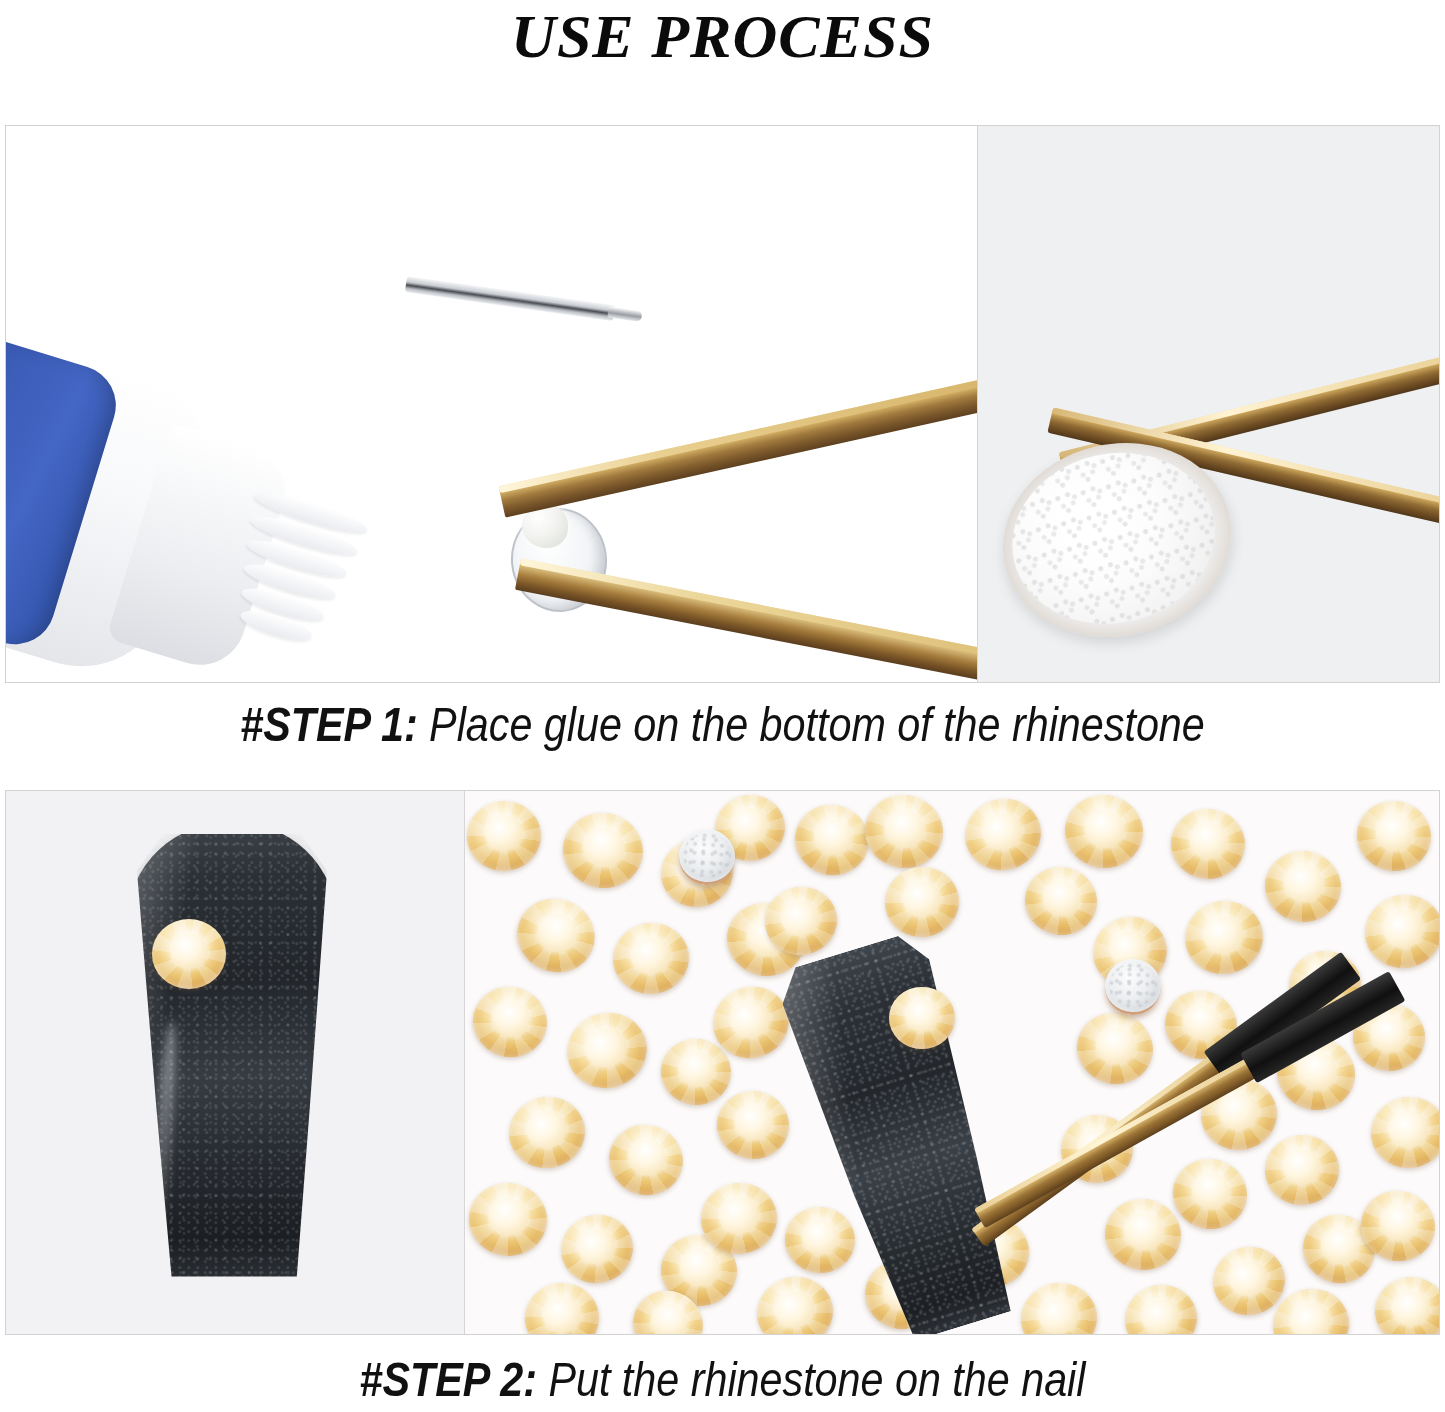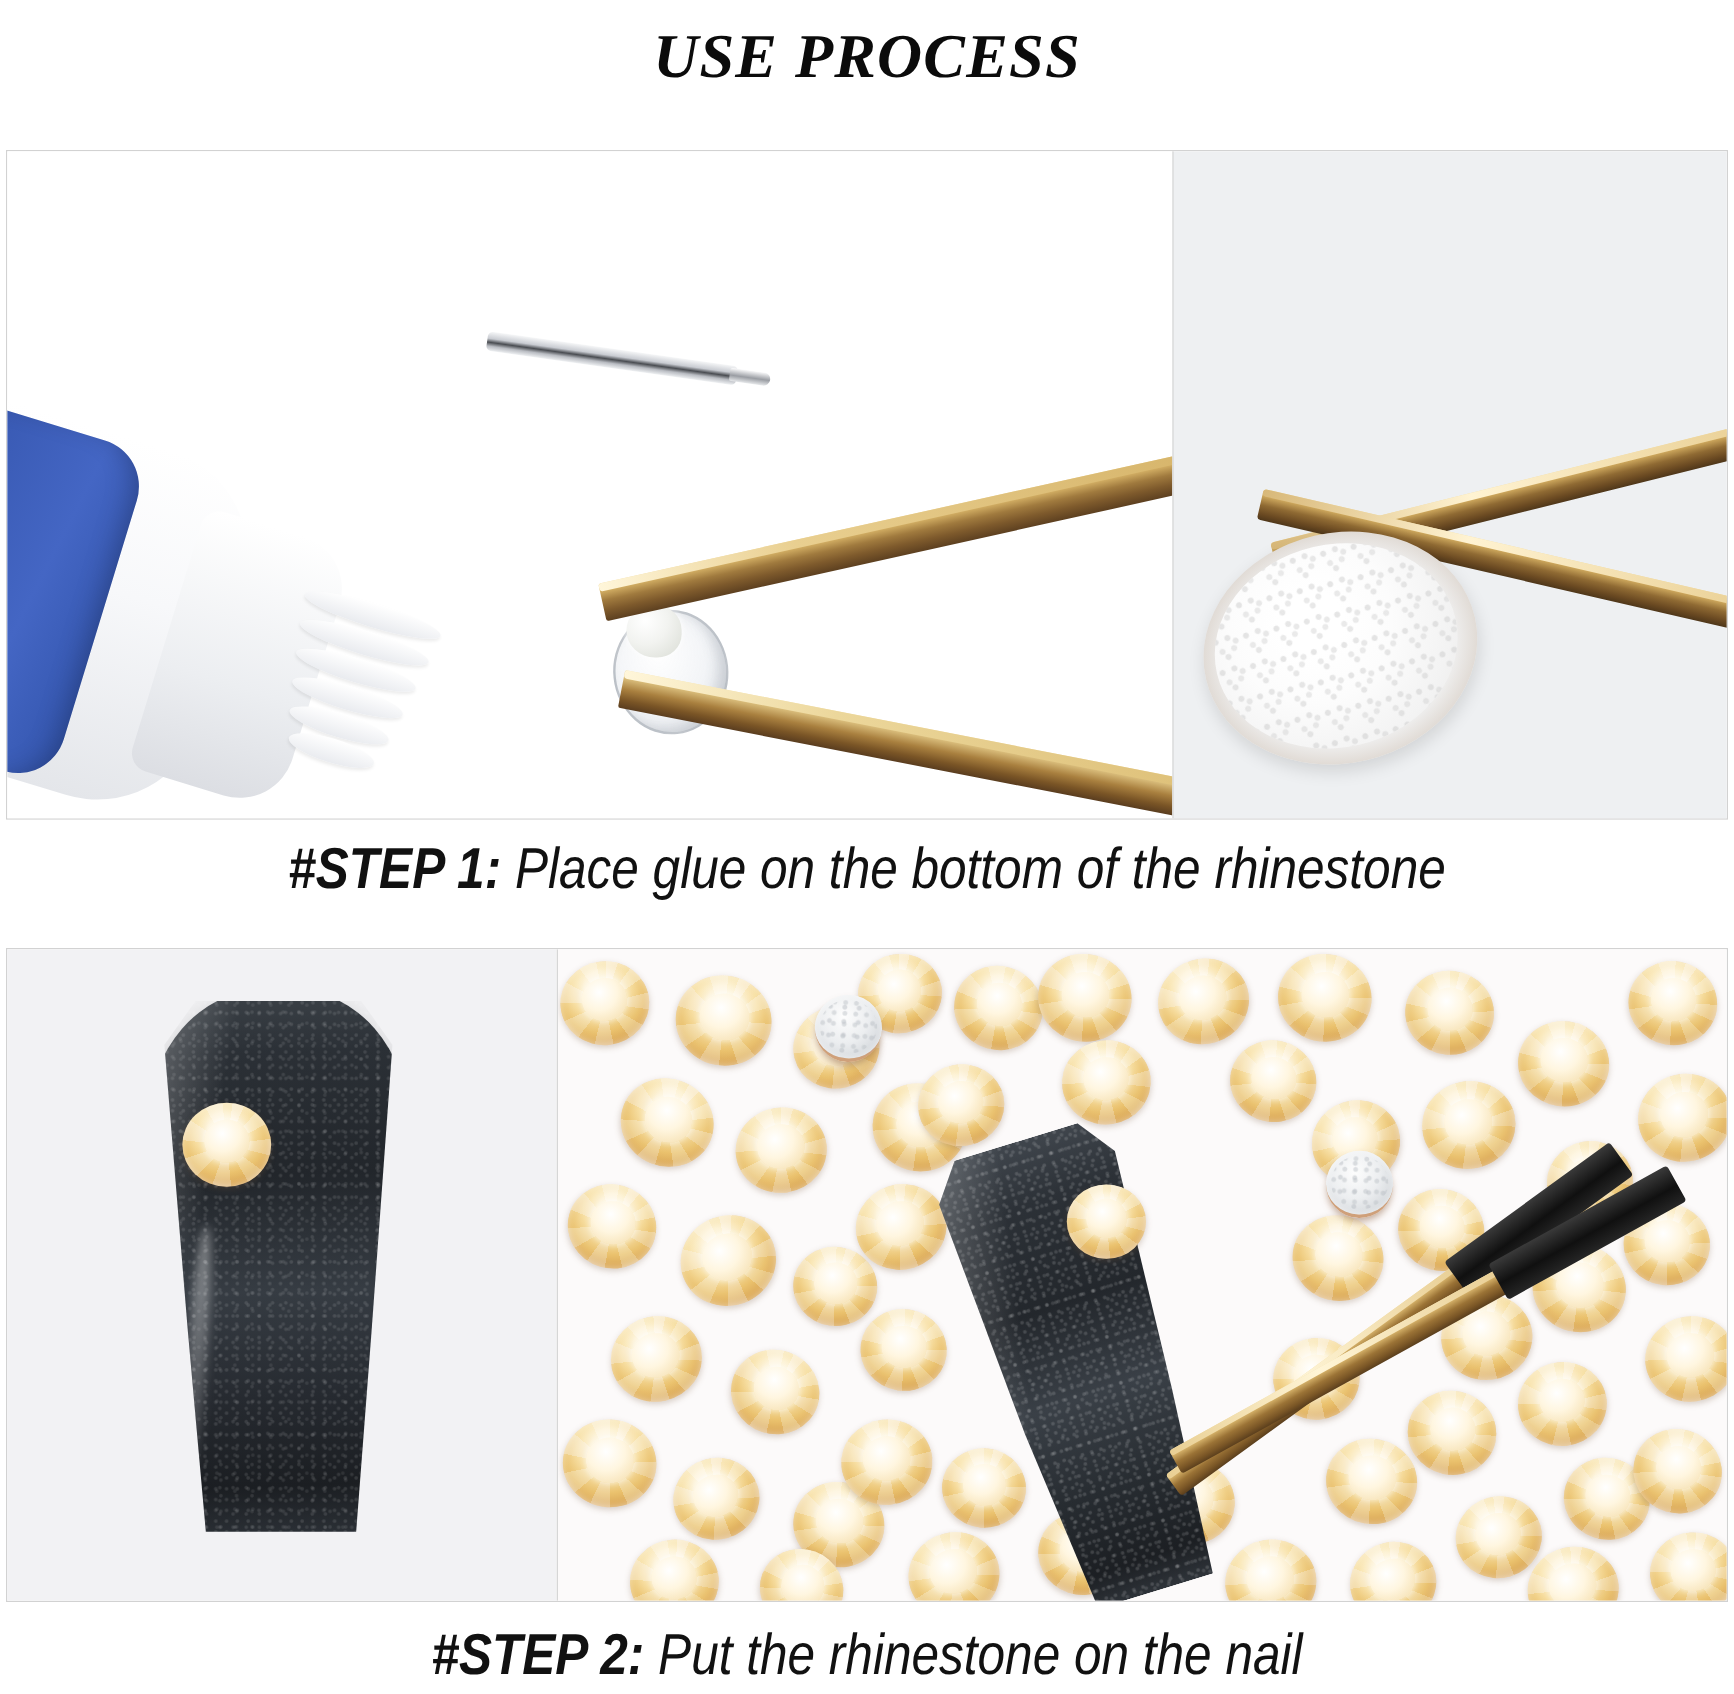--- a/index.html
+++ b/index.html
@@ -12,25 +12,25 @@
   }
 
   
   .title{
     position:absolute;
     left:0; top:0; width:1445px;
     text-align:center;
     font-family:"Liberation Serif", serif;
     font-weight:bold;
     font-style:italic;
-    font-size:52px;
+    font-size:62px;
     line-height:72px;
     letter-spacing:1px;
     color:#0b0b0b;
-    padding-top:12px;
+    padding-top:0;
     box-sizing:border-box;
   }
 
   
   .row{
     position:absolute;
     display:flex;
     border:1px solid #d2d2d2;
     box-sizing:border-box;
     overflow:hidden;

